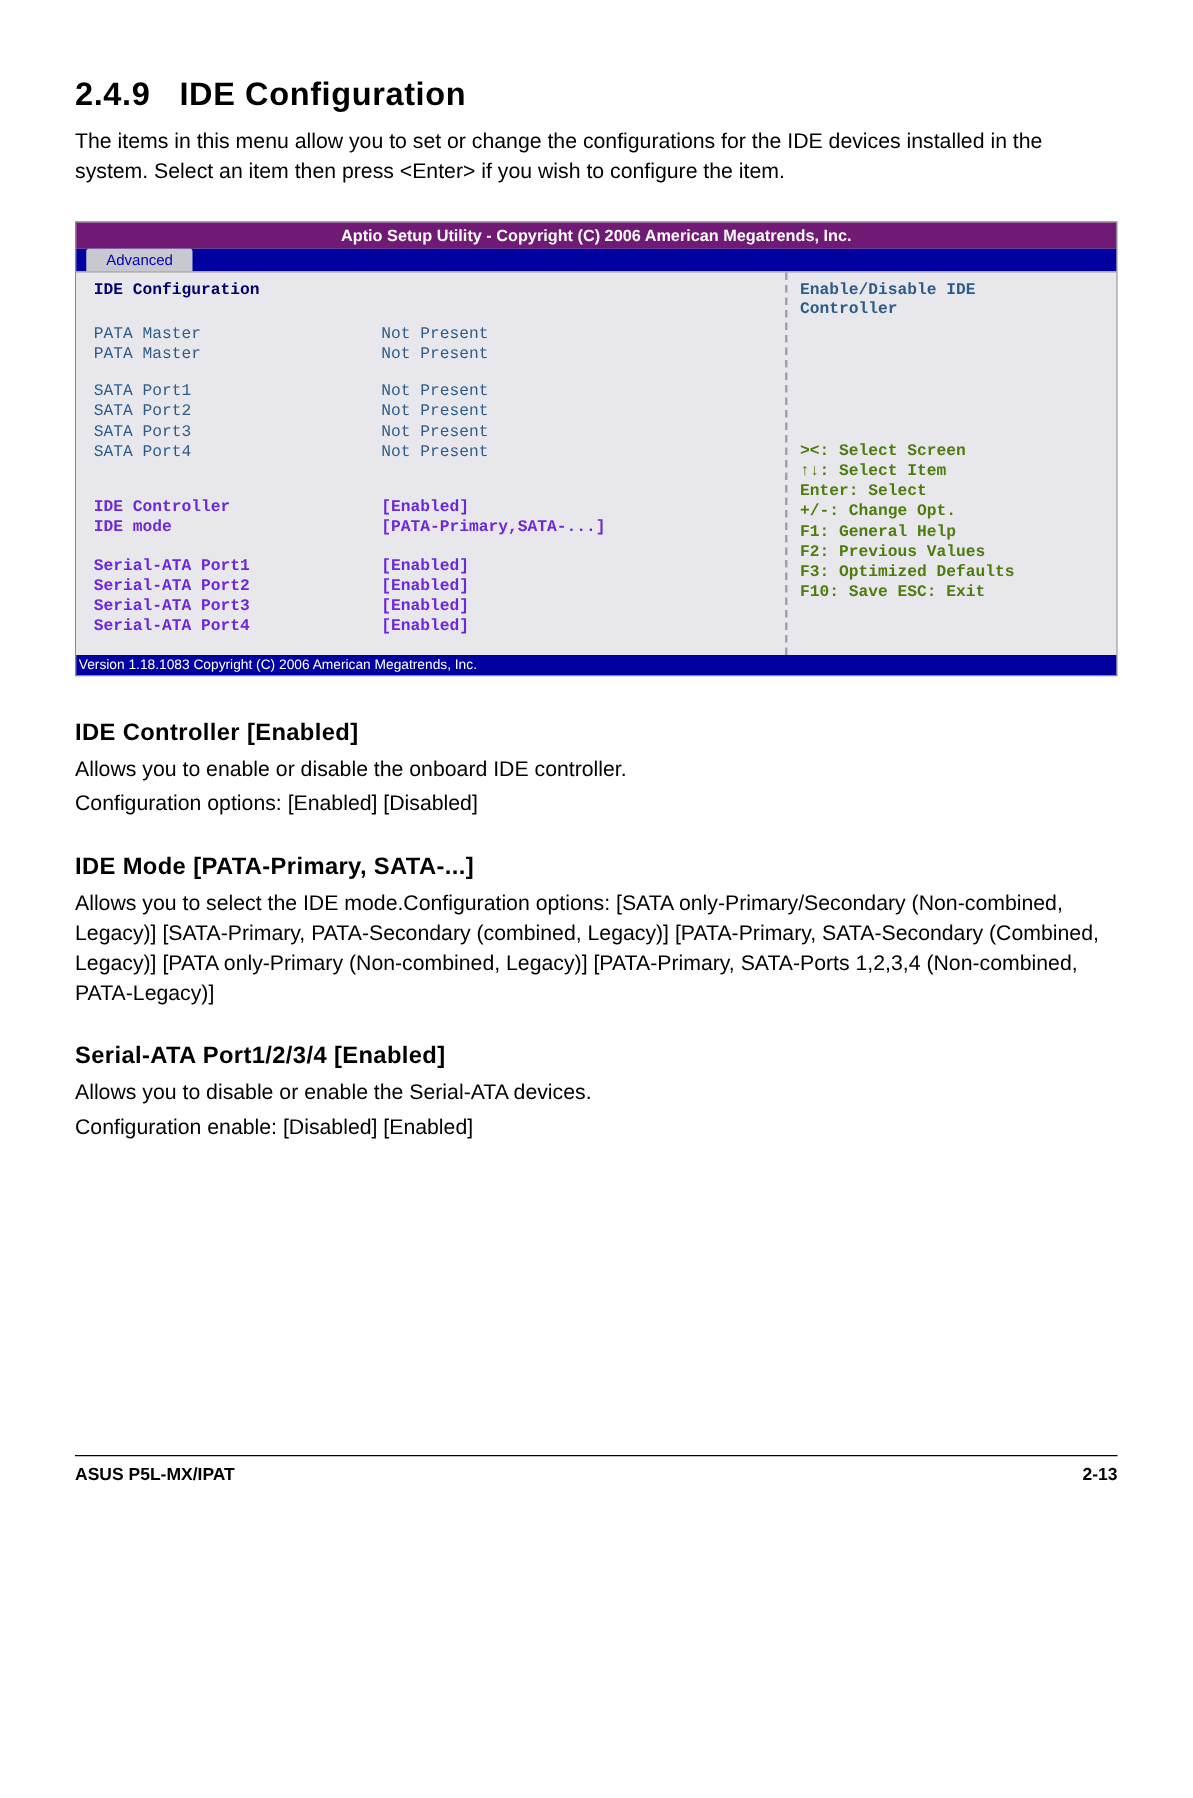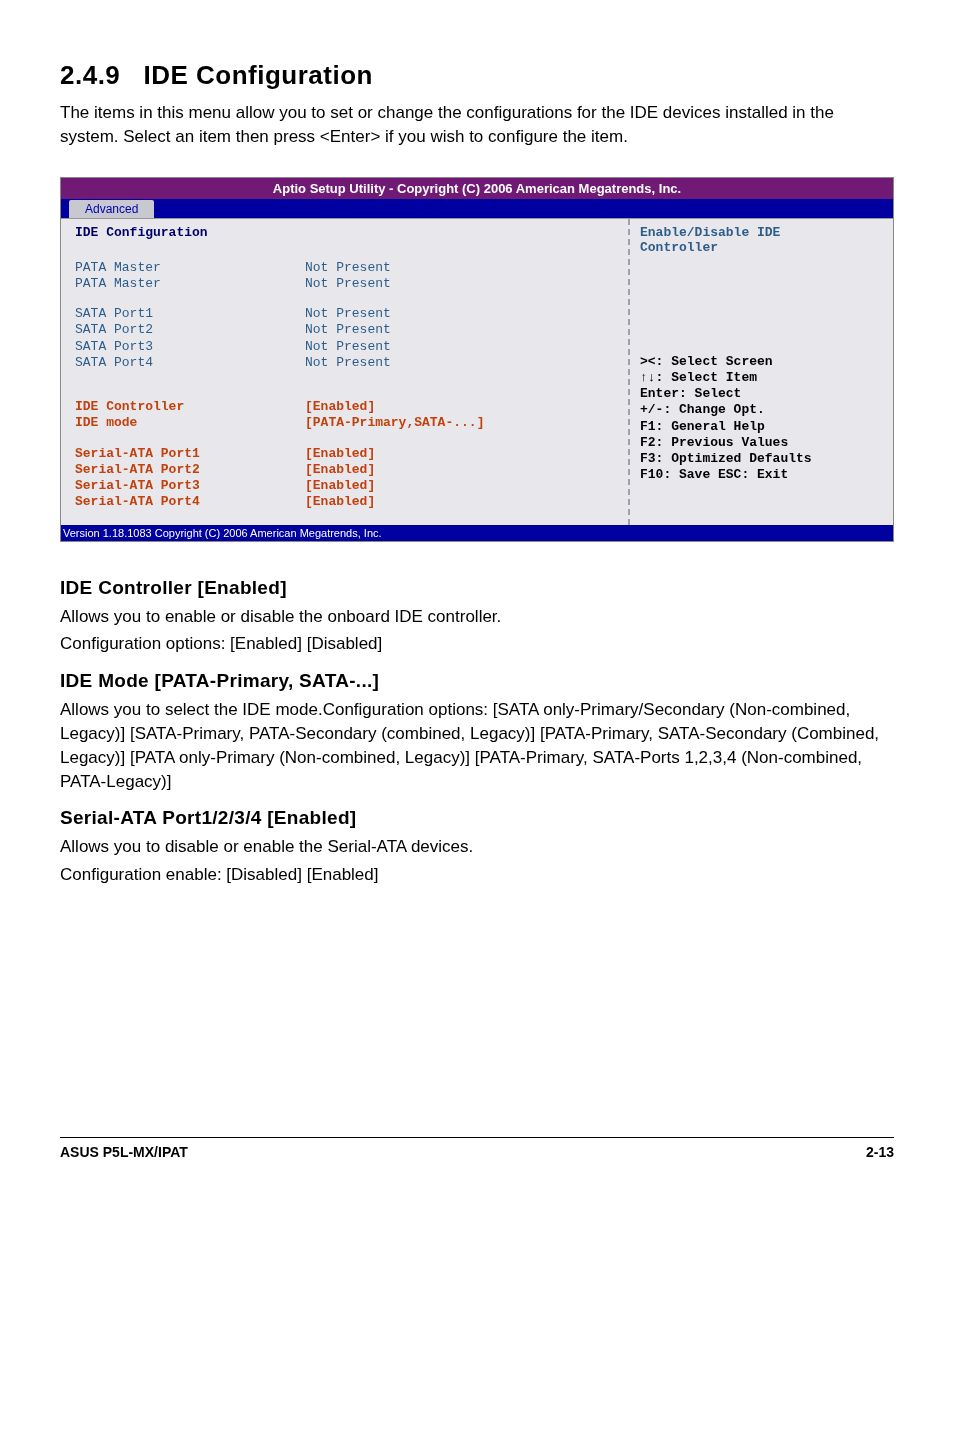--- a/index.html
+++ b/index.html
@@ -78,56 +78,56 @@
       display: flex;
       white-space: pre;
       line-height: 1.25;
     }
     .bios-left .label {
       width: 230px;
     }
     .bios-left .bold .label,
     .bios-left .bold .value {
       font-weight: bold;
-      color: #c2410c;
+      color: #6d28d9;
     }
     .bios-left .heading {
       font-weight: bold;
       color: #00006a;
       margin-bottom: 6px;
     }
     .spacer {
       height: 14px;
     }
     .right-help {
       color: #2e5c8a;
       font-weight: bold;
       font-size: 13px;
       line-height: 1.2;
     }
     .right-nav {
       position: absolute;
       top: 135px;
-      color: #000000;
+      color: #4d7c0f;
       font-weight: bold;
       font-size: 13px;
       line-height: 1.25;
     }
     .bios-footer {
       background: #0000a0;
       color: #fff;
       font-family: Arial, sans-serif;
       font-size: 11px;
       text-align: left;
       padding: 2px;
     }
     .sub-heading {
       font-size: 19px;
       font-weight: bold;
-      margin-top: 14px;
+      margin-top: 28px;
       margin-bottom: 6px;
       letter-spacing: 0.3px;
     }
     .body-text {
       font-size: 17px;
       line-height: 1.4;
       margin-bottom: 4px;
     }
     .page-footer {
       display: flex;

